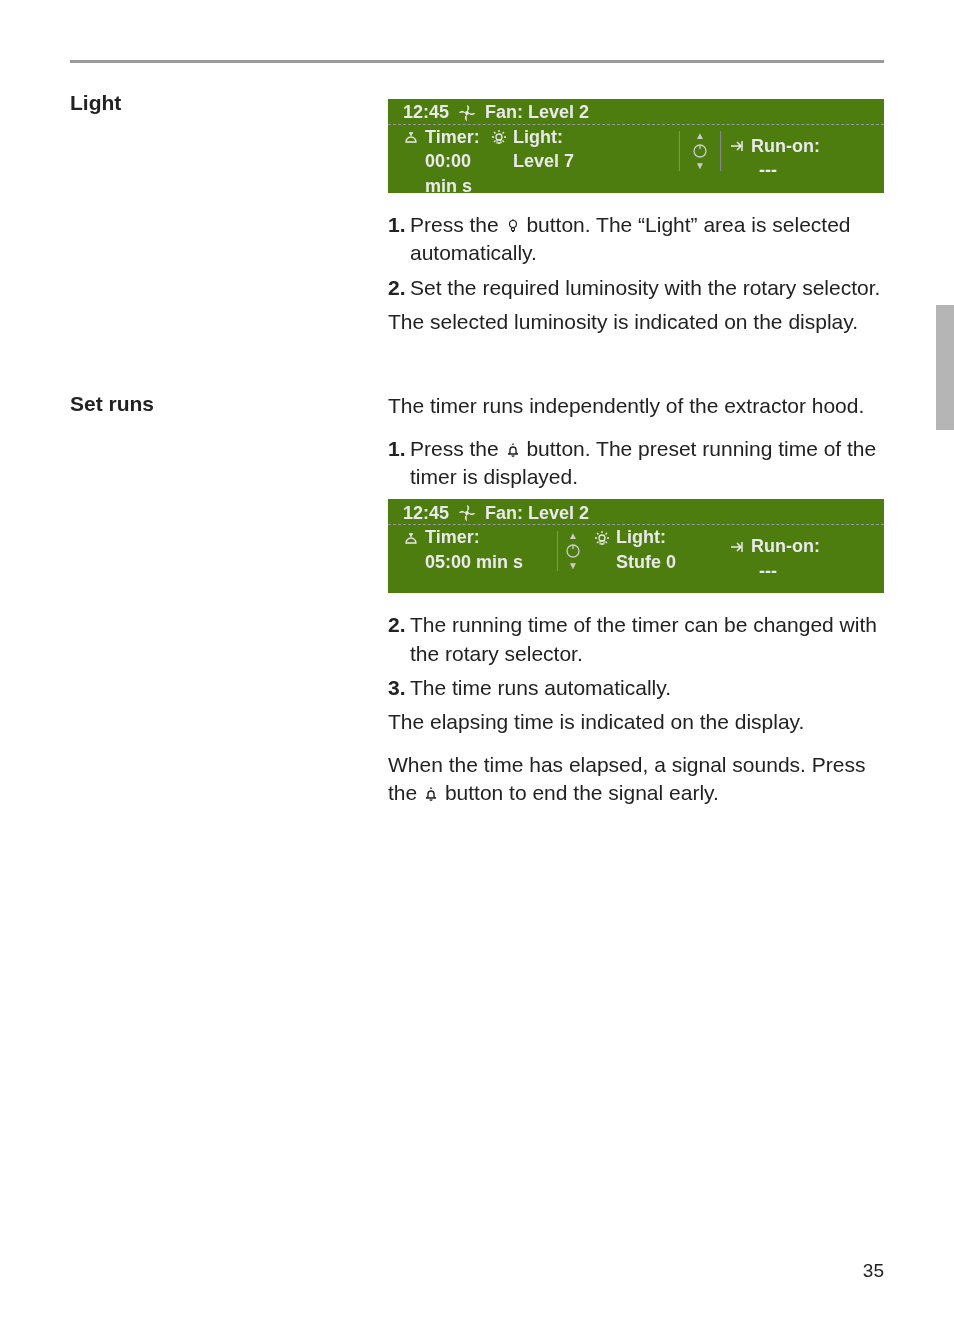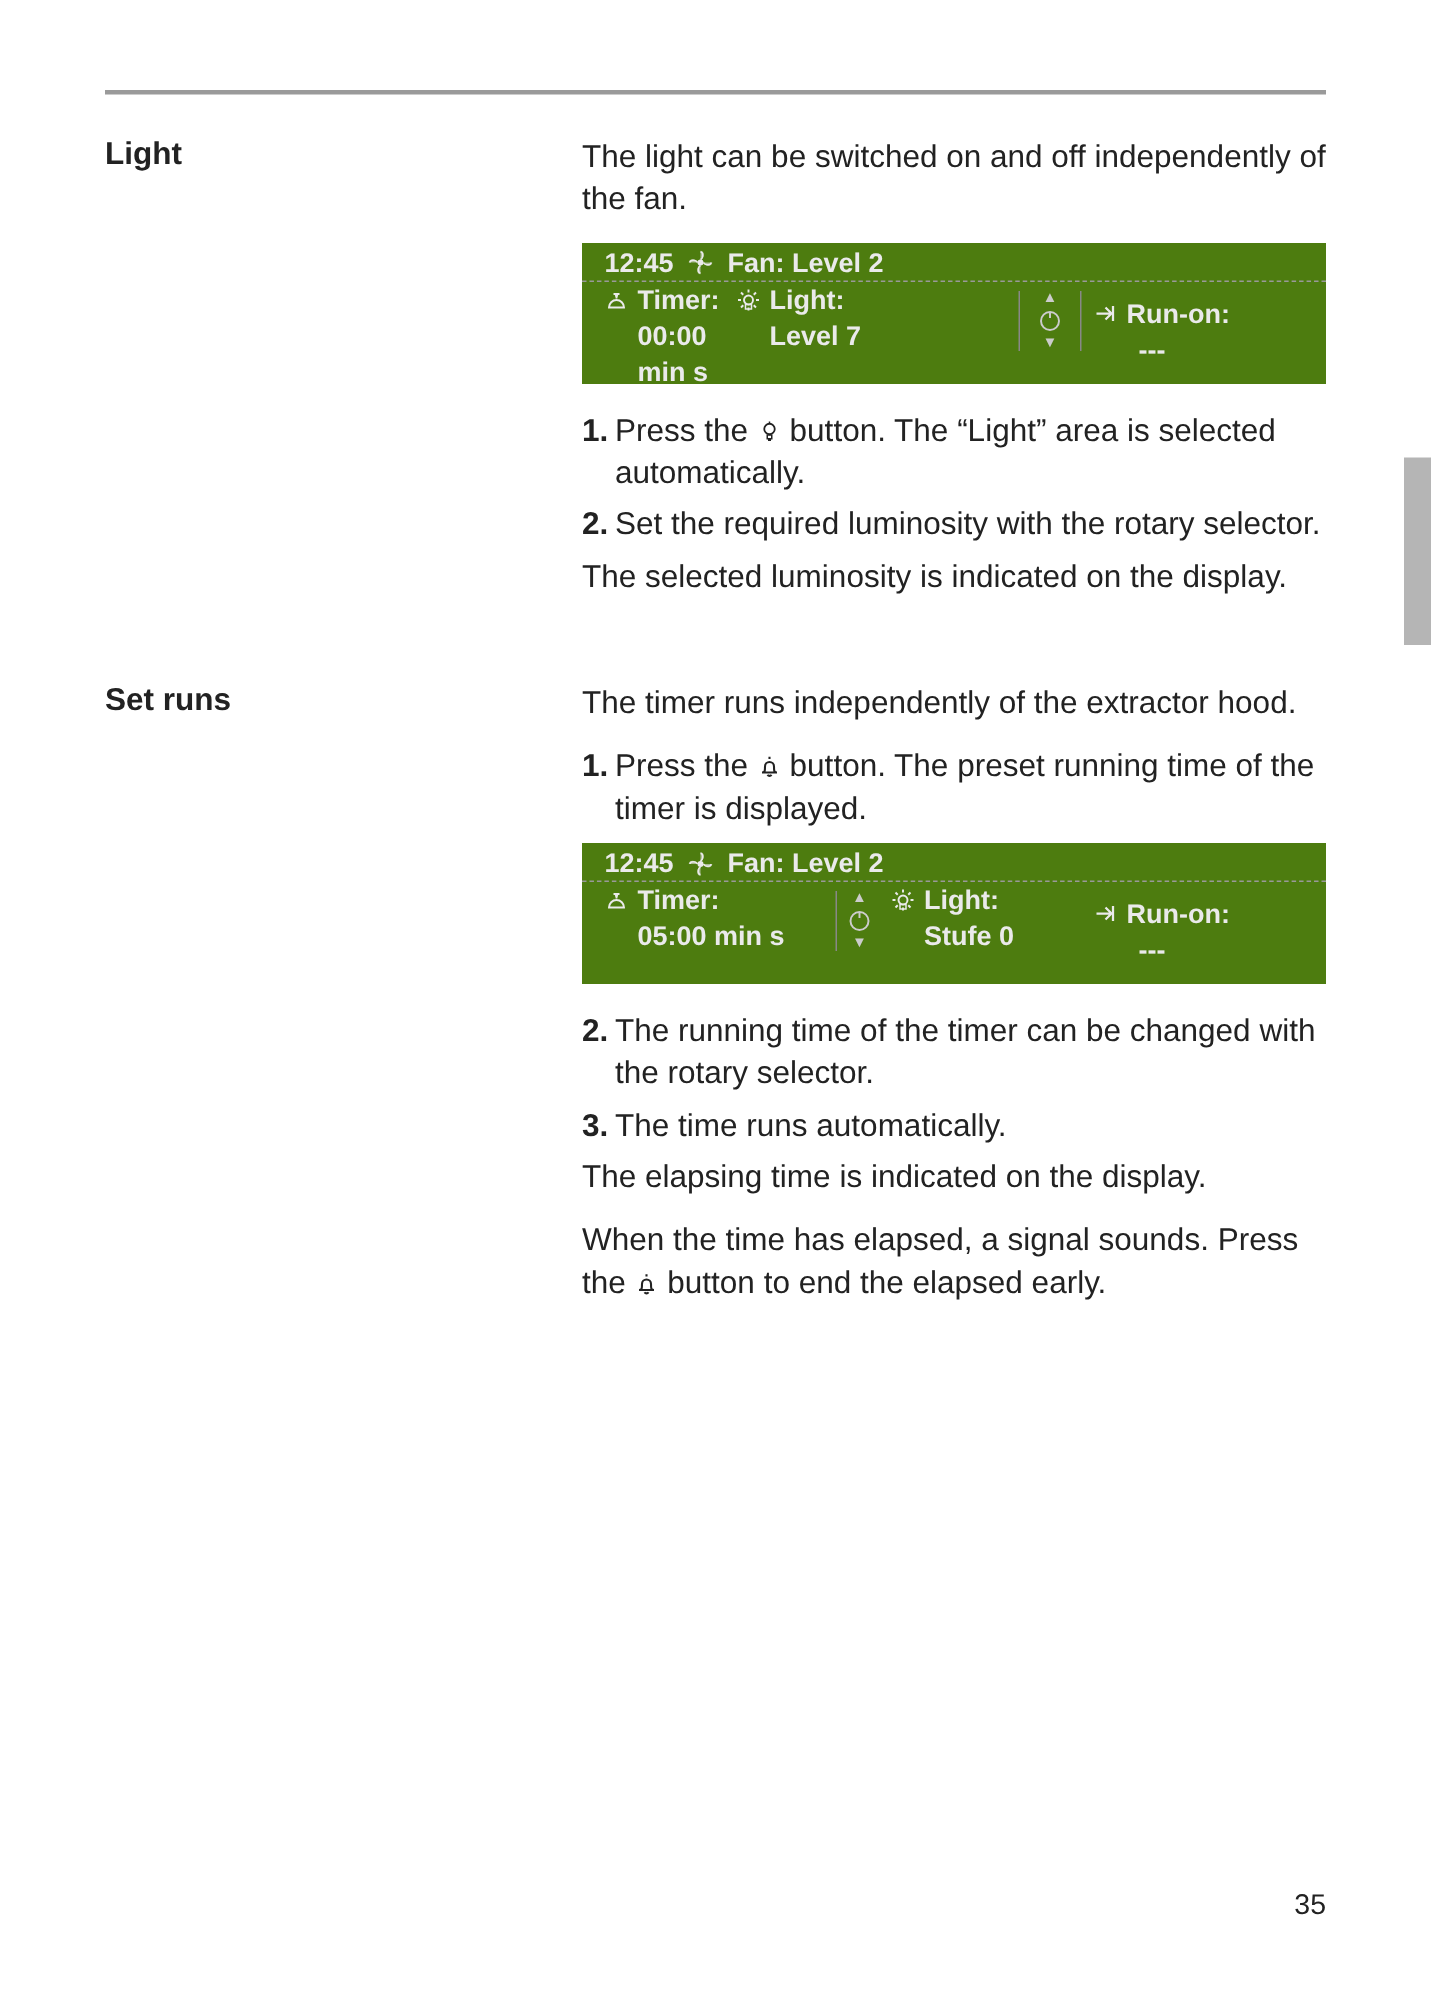--- a/index.html
+++ b/index.html
@@ -197,21 +197,20 @@
 </svg>
 
 <div class="page">
   <div class="side-tab"></div>
 
   <hr class="header-rule">
 
   <div class="row">
     <div class="label-col">Light</div>
     <div class="body-col">
-      <p>The light can be switched on and off independently of the fan.</p>
 
       <div class="display">
         <div class="status-bar">
           <span class="time">12:45</span>
           <svg class="inline-icon" viewBox="0 0 16 16" style="color:#eaeaea">
               <use href="#fan-icon"></use>
             </svg>
           <span>Fan: Level 2</span>
         </div>
         <div class="panels">
@@ -341,19 +340,19 @@
       <div class="ol-item">
         <div class="ol-num">3.</div>
         <div class="ol-text">The time runs automatically.</div>
       </div>
       <p>The elapsing time is indicated on the display.</p>
       <p>
         <span>When the time has elapsed, a signal sounds. Press the </span>
         <svg class="inline-icon" viewBox="0 0 16 16" style="color:#222">
             <use href="#bell-icon"></use>
           </svg>
-        <span> button to end the elapsed early.</span>
+        <span> button to end the signal early.</span>
       </p>
     </div>
   </div>
 
   <div class="page-number">35</div>
 </div>
 
 </body></html>

